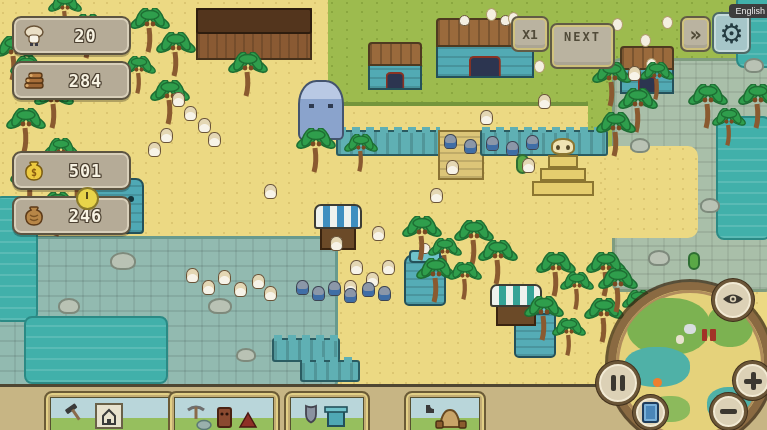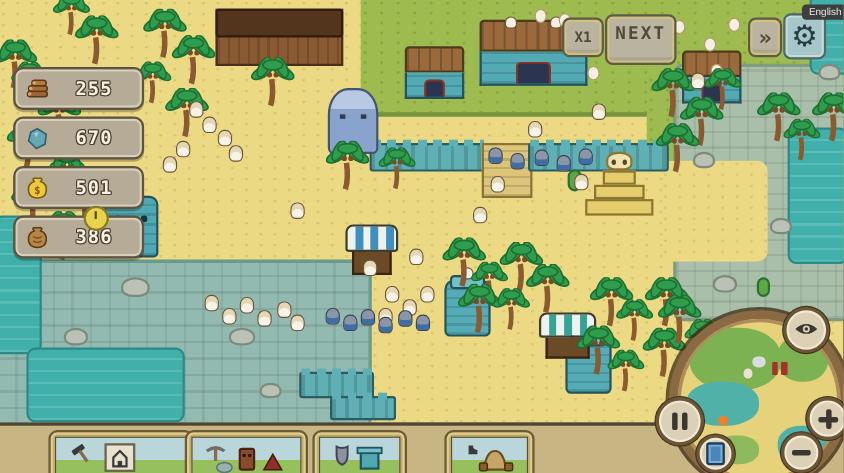--- a/index.html
+++ b/index.html
@@ -51,21 +51,21 @@
   .cactus{background:#5aa846;border:2px solid #2e6e33;border-radius:8px;}
   
   .res-panel{position:absolute;left:12px;width:103px;height:35px;background:#b5ab97;border:2px solid #5c5441;border-radius:9px;box-shadow:inset 0 0 0 2px #d8cfba,0 2px 0 rgba(0,0,0,.25);display:flex;align-items:center;padding:0 6px;z-index:30;}
   .res-icon{width:28px;height:26px;display:flex;align-items:center;justify-content:center;}
   .res-value{flex:1;text-align:center;font-size:17px;font-weight:bold;color:#f7f2e2;letter-spacing:1px;
     text-shadow:1px 0 #4c4132,-1px 0 #4c4132,0 1px #4c4132,0 -1px #4c4132,1px 1px #4c4132,-1px -1px #4c4132,1px -1px #4c4132,-1px 1px #4c4132;}
   .timer-badge{position:absolute;left:76px;top:187px;width:19px;height:19px;background:#e8d44a;border:2px solid #8a7a2a;border-radius:50%;z-index:31;}
   .timer-badge::before{content:"";position:absolute;left:8px;top:3px;width:2px;height:7px;background:#55491a;}
   .btn-stone{position:absolute;background:#bab3a0;border:2px solid #615b45;border-radius:7px;box-shadow:inset 0 0 0 2px rgba(216,200,115,.75),inset 0 -5px 0 rgba(0,0,0,.08);color:#514b39;display:flex;align-items:center;justify-content:center;font-weight:bold;z-index:30;cursor:pointer;}
   .btn-speed{left:511px;top:16px;width:34px;height:32px;font-size:13px;}
-  .btn-next{left:550px;top:13px;width:61px;height:37px;align-items:flex-start;padding-top:5px;font-size:16px;letter-spacing:2px;}
+  .btn-next{left:550px;top:23px;width:61px;height:37px;align-items:flex-start;padding-top:5px;font-size:12px;letter-spacing:2px;}
   .panel-wave{left:615px;top:13px;width:60px;height:37px;flex-direction:column;justify-content:flex-start;padding-top:4px;font-size:9px;letter-spacing:2px;}
   .wave-num{font-size:12px;letter-spacing:0;margin-top:1px;}
   .btn-ff{left:680px;top:16px;width:27px;height:32px;font-size:20px;}
   .btn-gear{left:712px;top:12px;width:35px;height:38px;background:#a6c6c9;border-color:#4e6a66;box-shadow:inset 0 0 0 2px rgba(230,240,240,.5);color:#253c42;font-size:27px;font-family:"DejaVu Sans",sans-serif;}
   .lang-badge{position:absolute;right:-6px;top:4px;background:#3d3d3d;color:#e9e9e9;font-size:9px;padding:2px 8px 2px 6px;border-radius:4px;z-index:40;font-family:"Liberation Sans",sans-serif;}
   
   .toolbar{position:absolute;left:0;right:0;top:384px;height:46px;background:#c7b584;border-top:3px solid #4e4632;z-index:25;background-image:repeating-linear-gradient(90deg,rgba(0,0,0,.18) 0 5px,transparent 5px 24px),linear-gradient(#00000000 0 2px,#c7b584 2px calc(100% - 2px),#00000033 0);background-size:100% 3px,100% 100%;background-repeat:no-repeat,no-repeat;background-position:0 100%,0 0;}
   .tb-btn{position:absolute;top:4px;height:38px;background:#c2ac74;border:2px solid #6b5b36;border-radius:8px;box-shadow:inset 0 0 0 2px #e2d086;padding:4px;cursor:pointer;z-index:26;}
   .tb-thumb{width:100%;height:100%;box-sizing:border-box;border:1px solid #55502f;background:linear-gradient(180deg,#b9d6da 0 56%,#96bf5e 56% 100%);display:flex;align-items:center;justify-content:center;overflow:hidden;}
   
@@ -674,61 +674,63 @@
       <div class="wo units" style="left: 344px; top: 288px; width: 11px; height: 13px; z-index: 9;"></div>
       <div class="wo units" style="left: 362px; top: 282px; width: 11px; height: 13px; z-index: 9;"></div>
       <div class="wo units" style="left: 378px; top: 286px; width: 11px; height: 13px; z-index: 9;"></div>
       <div class="wo units" style="left: 444px; top: 134px; width: 11px; height: 13px; z-index: 9;"></div>
       <div class="wo units" style="left: 464px; top: 139px; width: 11px; height: 13px; z-index: 9;"></div>
       <div class="wo units" style="left: 486px; top: 136px; width: 11px; height: 13px; z-index: 9;"></div>
       <div class="wo units" style="left: 506px; top: 141px; width: 11px; height: 13px; z-index: 9;"></div>
       <div class="wo units" style="left: 526px; top: 135px; width: 11px; height: 13px; z-index: 9;"></div>
     </div>
 
+  <div class="res-panel" style="top:16px">
+    <span class="res-icon">
+      <svg width="24" height="24" viewBox="0 0 24 24">
+          <ellipse cx="12" cy="8" rx="9" ry="6" fill="#eadfc6" stroke="#6a5438" stroke-width="1.5"></ellipse>
+          <rect x="7" y="11" width="10" height="8" rx="3" fill="#f7f3e8" stroke="#6a5438" stroke-width="1.2"></rect>
+          <rect x="8" y="19" width="3" height="3" fill="#3a3a44"></rect>
+          <rect x="13" y="19" width="3" height="3" fill="#3a3a44"></rect>
+        </svg>
+    </span>
+    <span class="res-value">20</span>
+  </div>
   <div class="res-panel" style="top:61px">
     <span class="res-icon">
       <svg width="24" height="24" viewBox="0 0 24 24">
           <g stroke="#5c3a18" stroke-width="1.4">
             <rect x="3" y="14" width="18" height="5" rx="2.5" fill="#9a6434"></rect>
             <rect x="4" y="9" width="17" height="5" rx="2.5" fill="#a86f3a"></rect>
             <rect x="7" y="4" width="13" height="5" rx="2.5" fill="#b57a40"></rect>
           </g>
           <circle cx="5" cy="16.5" r="1.6" fill="#d9a96a"></circle>
           <circle cx="6" cy="11.5" r="1.6" fill="#d9a96a"></circle>
           <circle cx="9" cy="6.5" r="1.6" fill="#d9a96a"></circle>
         </svg>
     </span>
-    <span class="res-value">255</span>
-  </div>
-  <div class="res-panel" style="top:106px">
-    <span class="res-icon">
-      <svg width="24" height="24" viewBox="0 0 24 24">
-          <path d="M12 3 L20 8 L19 17 L11 21 L4 14 L6 6 Z" fill="#68a7b5" stroke="#34606c" stroke-width="1.5"></path>
-          <path d="M9 7 L13 6 L11 11 Z" fill="#9fd2da"></path>
-        </svg>
-    </span>
-    <span class="res-value">670</span>
+    <span class="res-value">284</span>
   </div>
   <div class="res-panel" style="top:151px">
     <span class="res-icon">
       <svg width="24" height="24" viewBox="0 0 24 24">
           <path d="M9 6 Q7 3 9 3 L15 3 Q17 3 15 6 Q21 8 20 15 Q19 21 12 21 Q5 21 4 15 Q3 8 9 6 Z" fill="#ecc93f" stroke="#7a5c12" stroke-width="1.5"></path>
           <text x="12" y="17" font-size="10" font-weight="bold" text-anchor="middle" fill="#8a5c10">$</text>
         </svg>
     </span>
     <span class="res-value">501</span>
   </div>
   <div class="res-panel" style="top:196px">
     <span class="res-icon">
       <svg width="24" height="24" viewBox="0 0 24 24">
           <path d="M9 6 Q7 3 9 3 L15 3 Q17 3 15 6 Q21 8 20 15 Q19 21 12 21 Q5 21 4 15 Q3 8 9 6 Z" fill="#b78647" stroke="#5c3a18" stroke-width="1.5"></path>
           <path d="M8 11 Q12 14 16 11 M8 15 Q12 18 16 15" fill="none" stroke="#7a5324" stroke-width="1.4"></path>
         </svg>
     </span>
-    <span class="res-value">386</span>
+    <span class="res-value">246</span>
   </div>
   <div class="timer-badge"></div>
 
   <div class="btn-stone btn-speed">X1</div>
   <div class="btn-stone btn-next">NEXT</div>
   <div class="btn-stone btn-ff">
       <span>»</span>
     </div>
   <div class="btn-stone btn-gear">
       <span>⚙</span>

